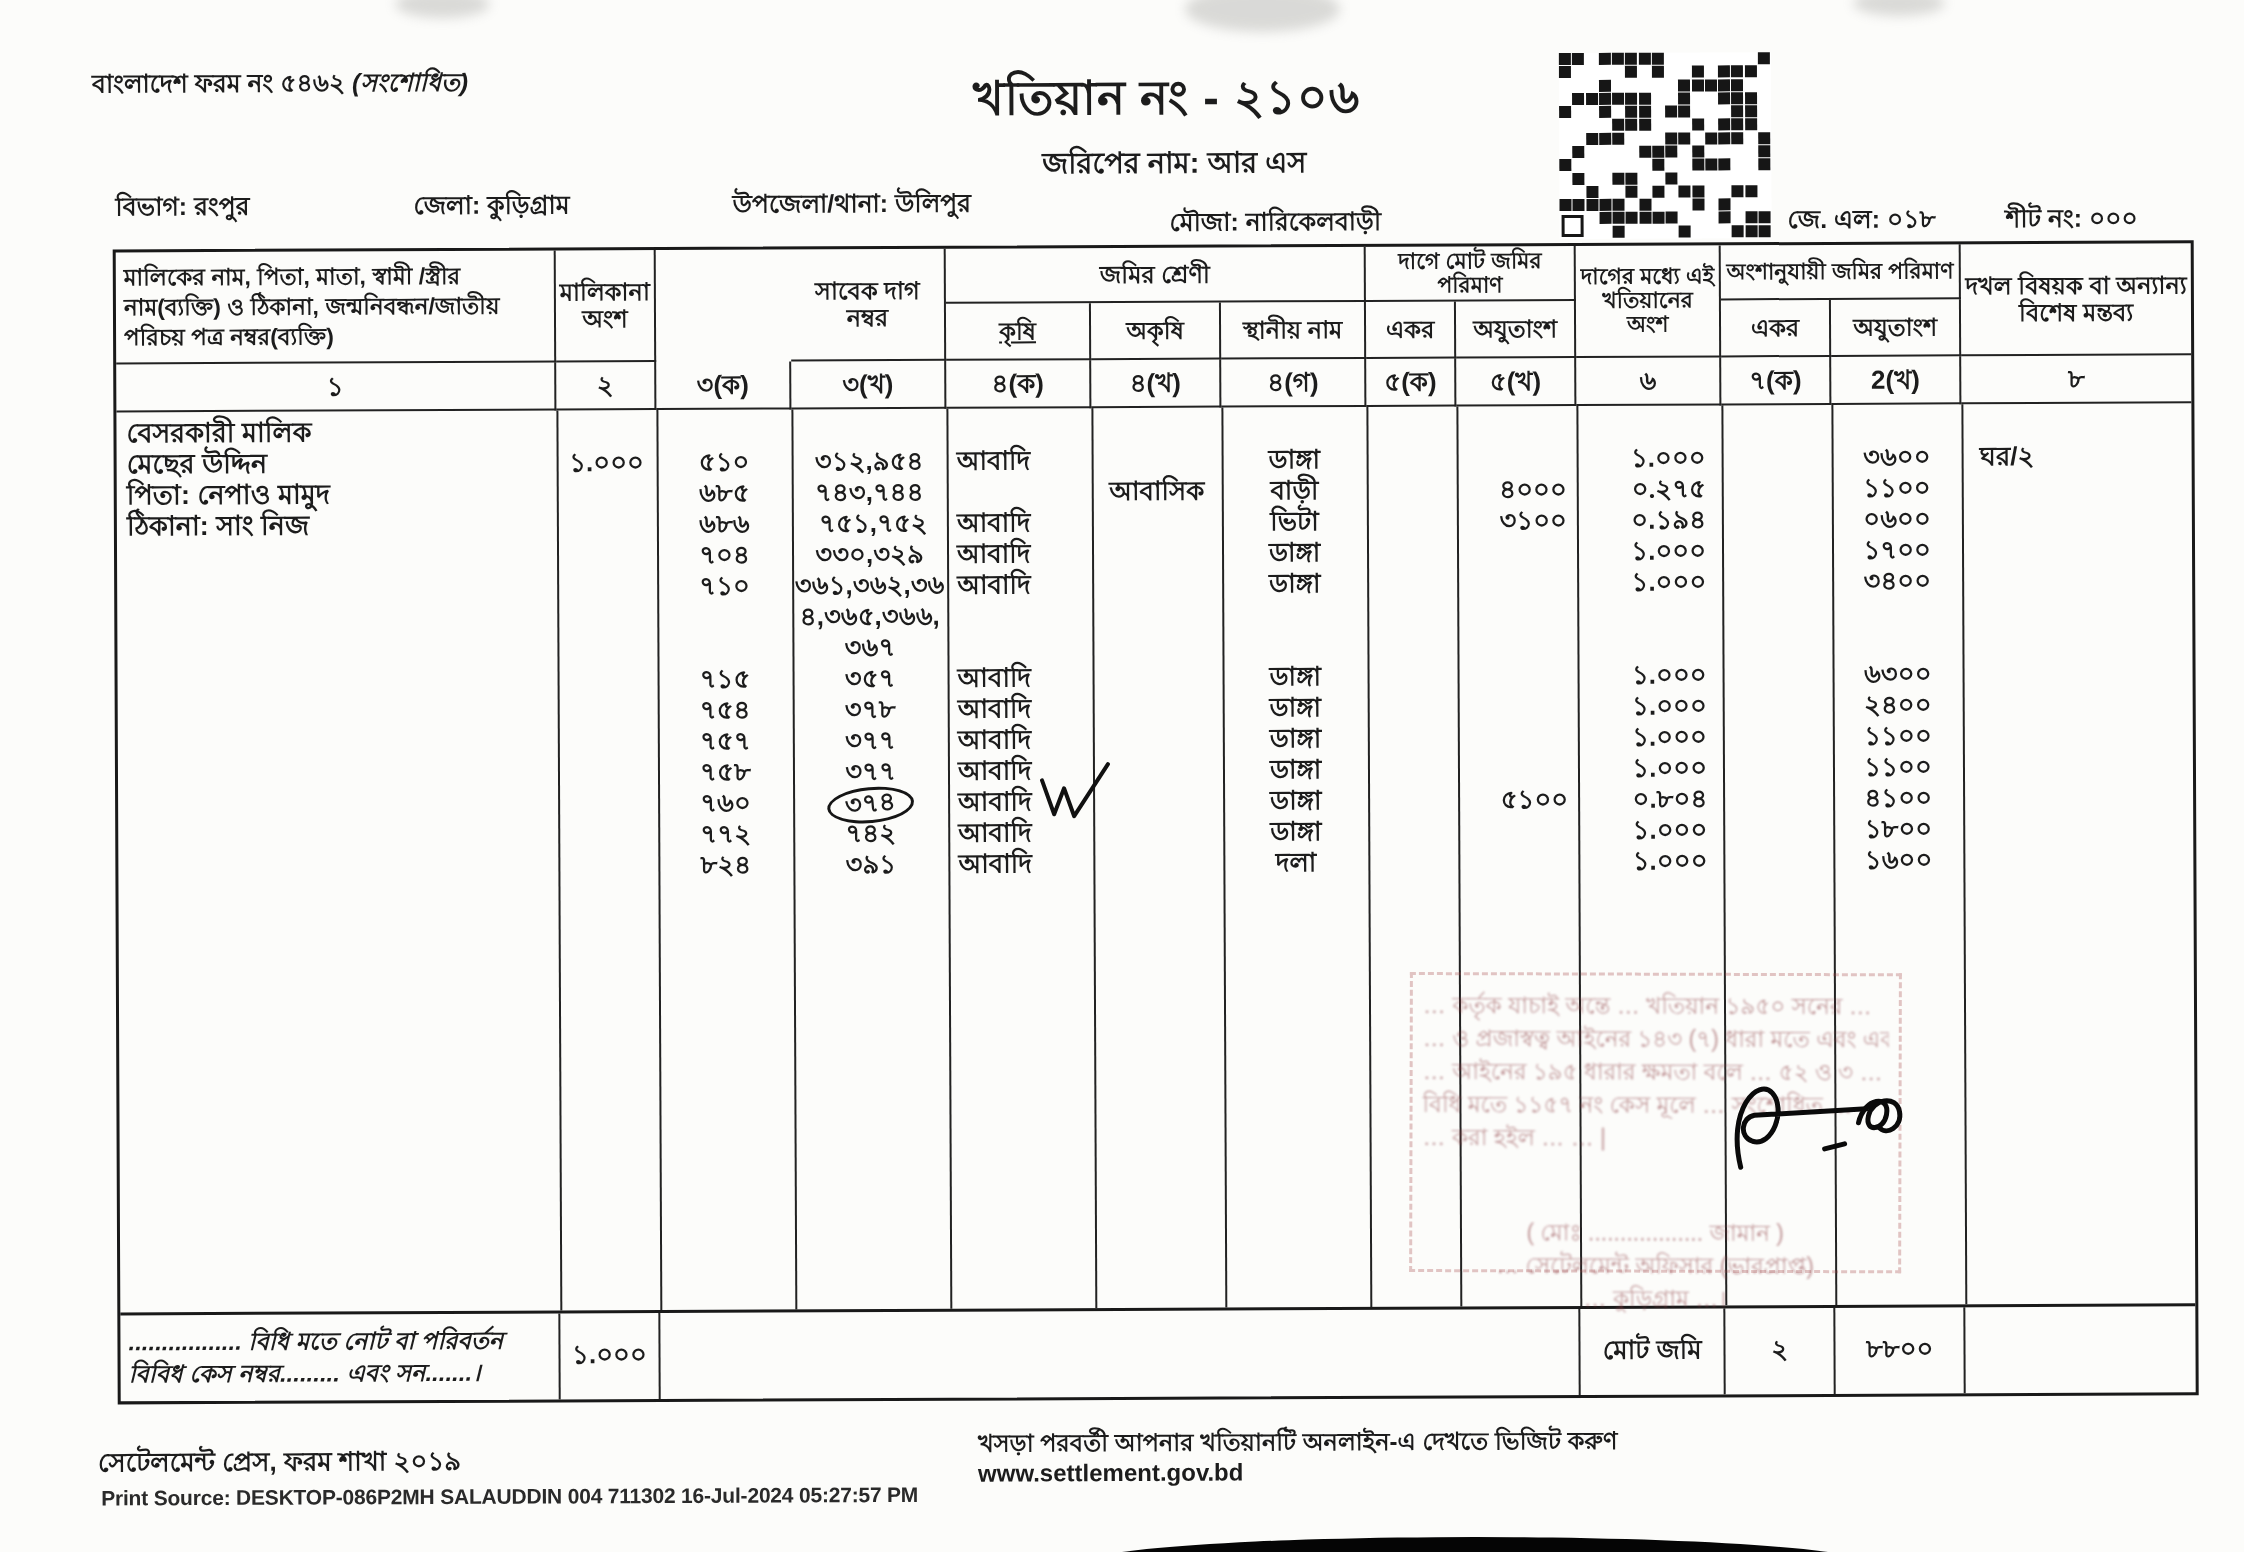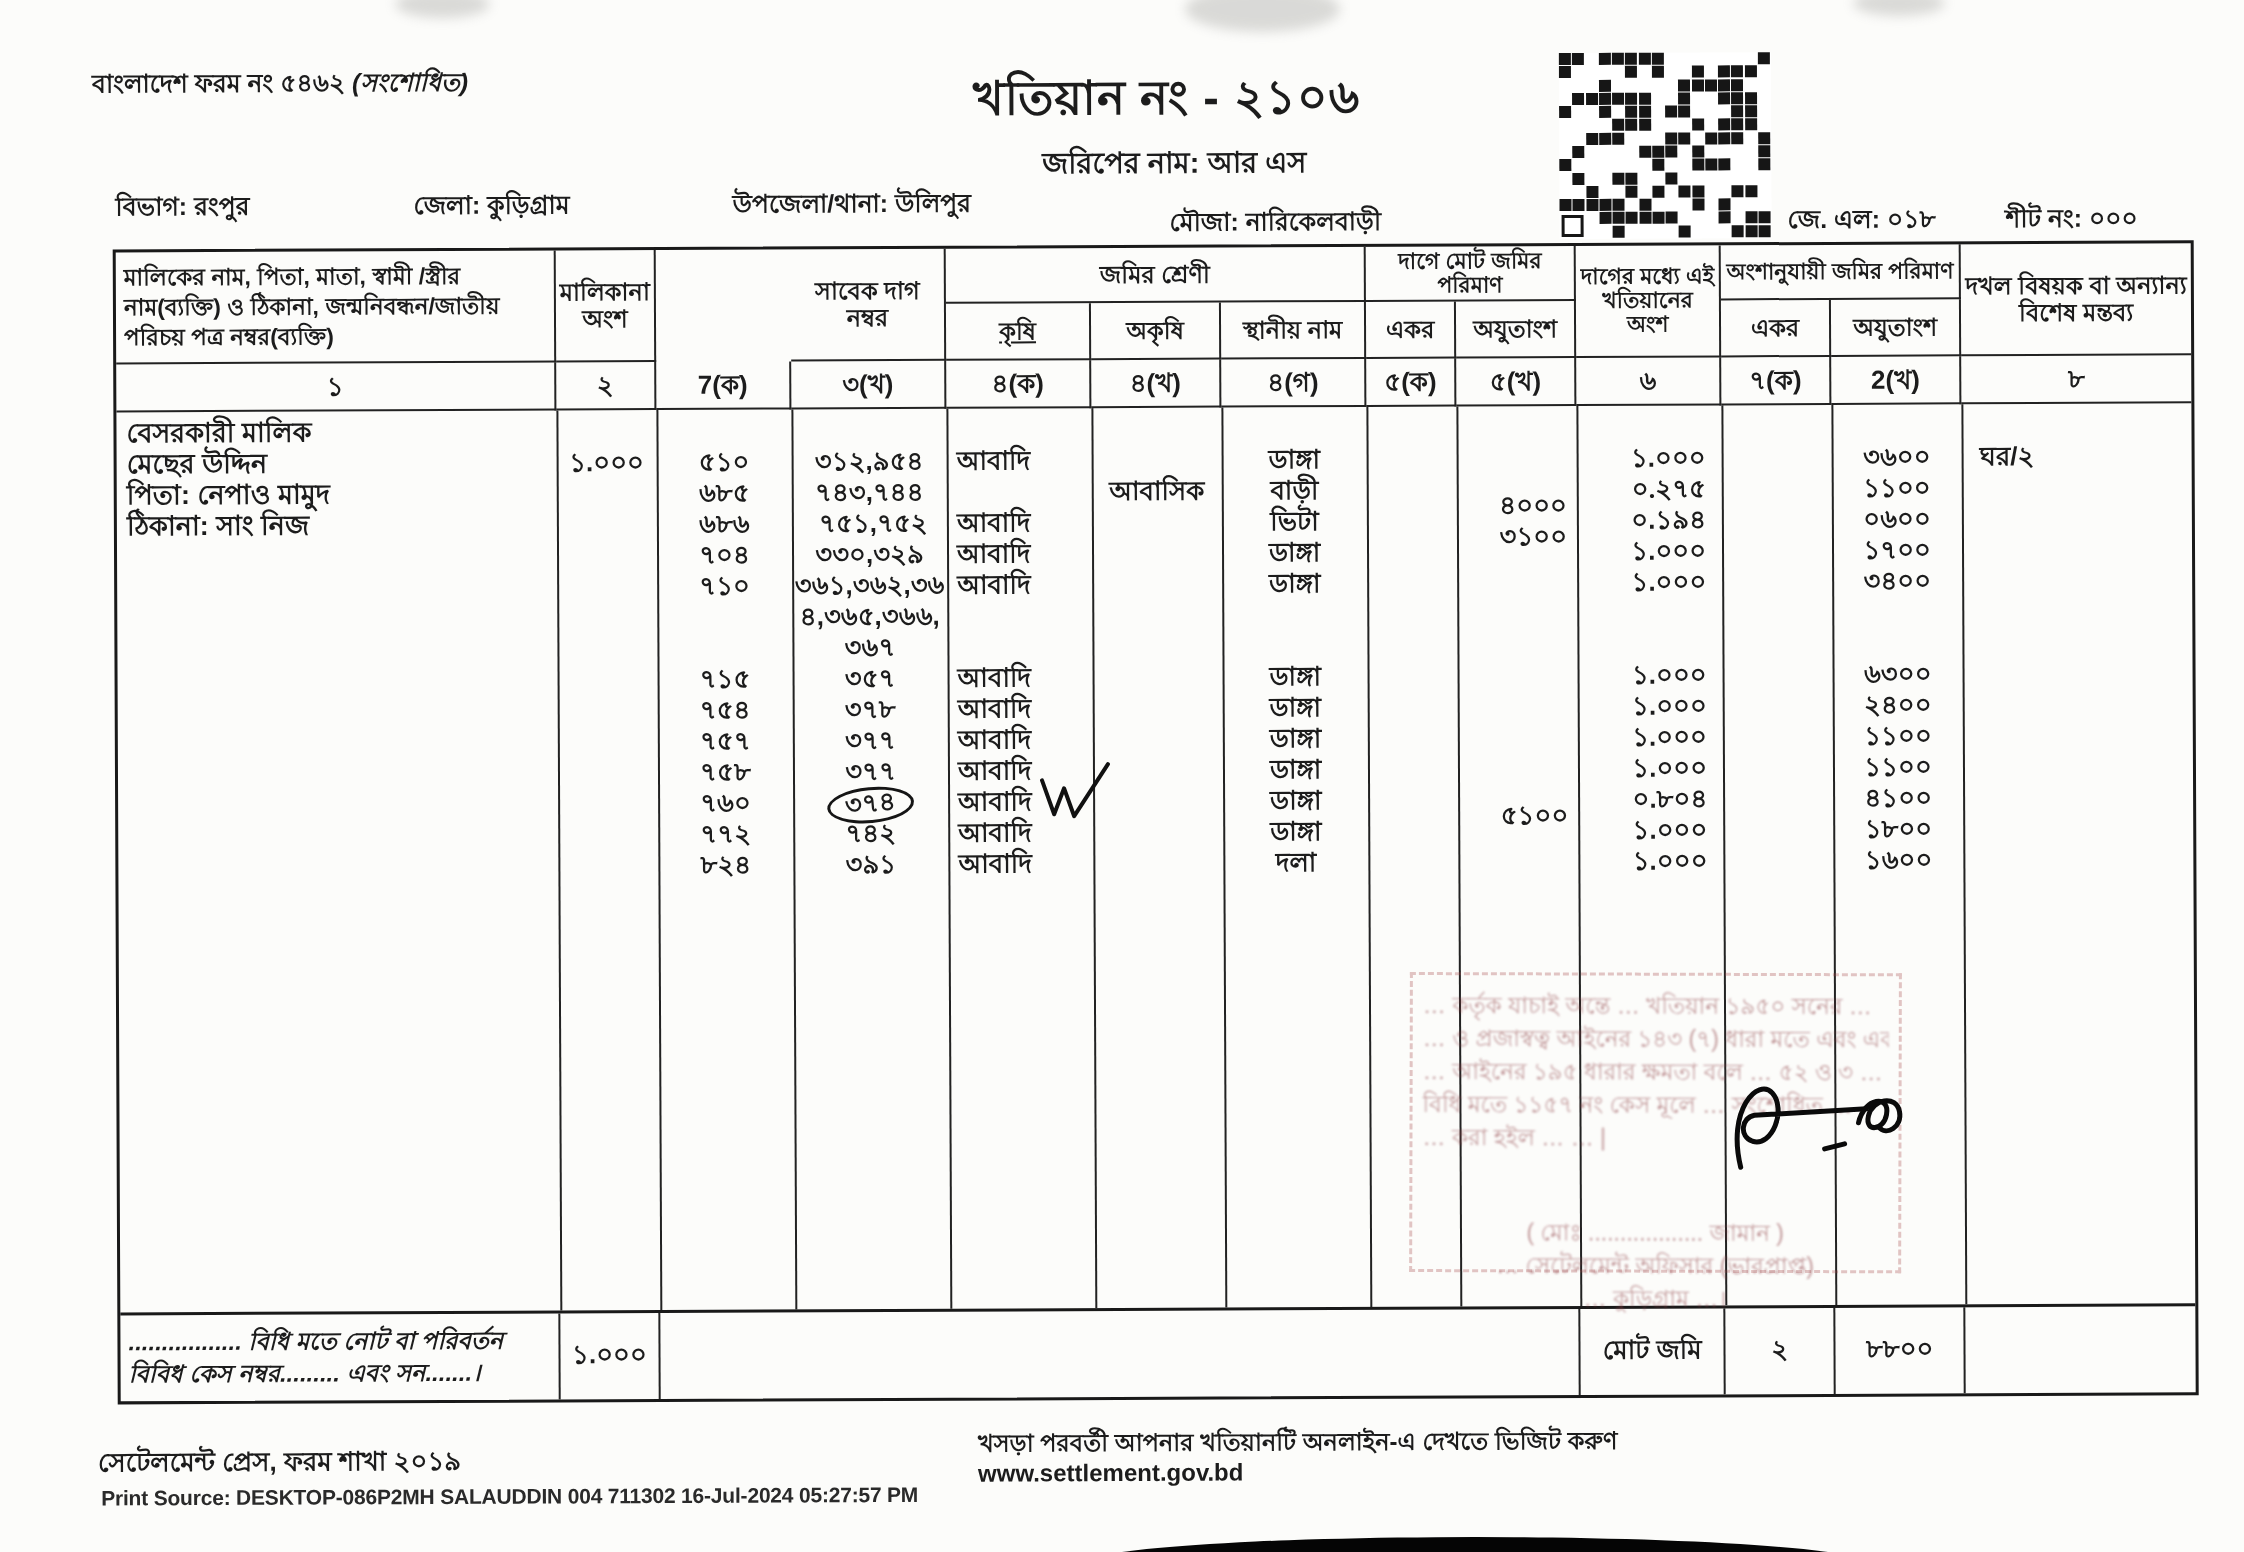--- a/index.html
+++ b/index.html
@@ -30,21 +30,21 @@
   .th.small{font-size:22px;line-height:24px;}
   .th.ownerh{font-size:23px;text-align:left;justify-content:flex-start;padding:2px 8px;line-height:30px;}
   .tnum{font-size:26px;font-weight:700;}
 
   .tbody{position:relative;height:900px;}
   .bdiv{position:absolute;top:0;bottom:0;width:2px;background:#222;}
   .bgrid{position:absolute;inset:0;display:grid;grid-template-columns:var(--tcols);grid-auto-rows:31px;padding-top:6px;}
   .bc{font-size:26px;font-weight:600;line-height:31px;text-align:center;white-space:nowrap;overflow:visible;}
   .bc.c0{text-align:left;padding-left:10px;font-size:27px;font-weight:700;}
   .bc.c4{text-align:left;padding-left:10px;}
-  .bc.c8{text-align:right;padding-right:10px;margin-top:16px;}
+  .bc.c8{text-align:right;padding-right:10px;}
   .bc.c9{text-align:right;padding-right:16px;}
   .bc.c12{text-align:left;padding-left:18px;}
   .circled{display:inline-block;border:3px solid #151515;border-radius:50%;padding:1px 15px 5px;transform:rotate(-5deg);line-height:24px;}
 
   .tsum{display:grid;grid-template-columns:var(--scols);border-top:3px solid #191919;height:86px;}
   .ts{border-right:2px solid #222;box-sizing:border-box;display:flex;align-items:center;justify-content:center;
       font-size:26px;font-weight:700;}
   .ts.last{border-right:none;}
   .ts.notes{flex-direction:column;align-items:flex-start;justify-content:center;padding-left:8px;
             font-style:italic;font-size:24px;font-weight:700;line-height:32px;}
@@ -227,21 +227,21 @@
         <div class="th last" style="grid-column:13;grid-row:1/3;">দখল বিষয়ক বা অন্যান্য বিশেষ মন্তব্য</div>
         <div class="th" style="grid-column:5;grid-row:2;text-decoration:underline;">কৃষি</div>
         <div class="th" style="grid-column:6;grid-row:2;">অকৃষি</div>
         <div class="th" style="grid-column:7;grid-row:2;">স্থানীয় নাম</div>
         <div class="th" style="grid-column:8;grid-row:2;">একর</div>
         <div class="th" style="grid-column:9;grid-row:2;">অযুতাংশ</div>
         <div class="th" style="grid-column:11;grid-row:2;">একর</div>
         <div class="th" style="grid-column:12;grid-row:2;">অযুতাংশ</div>
         <div class="th tnum" style="grid-column:1;grid-row:3;">১</div>
         <div class="th tnum" style="grid-column:2;grid-row:3;">২</div>
-        <div class="th tnum" style="grid-column:3;grid-row:3;">7(ক)</div>
+        <div class="th tnum" style="grid-column:3;grid-row:3;">৩(ক)</div>
         <div class="th tnum" style="grid-column:4;grid-row:3;">৩(খ)</div>
         <div class="th tnum" style="grid-column:5;grid-row:3;">৪(ক)</div>
         <div class="th tnum" style="grid-column:6;grid-row:3;">৪(খ)</div>
         <div class="th tnum" style="grid-column:7;grid-row:3;">৪(গ)</div>
         <div class="th tnum" style="grid-column:8;grid-row:3;">৫(ক)</div>
         <div class="th tnum" style="grid-column:9;grid-row:3;">৫(খ)</div>
         <div class="th tnum" style="grid-column:10;grid-row:3;">৬</div>
         <div class="th tnum" style="grid-column:11;grid-row:3;">৭(ক)</div>
         <div class="th tnum" style="grid-column:12;grid-row:3;">2(খ)</div>
         <div class="th tnum last" style="grid-column:13;grid-row:3;">৮</div>

